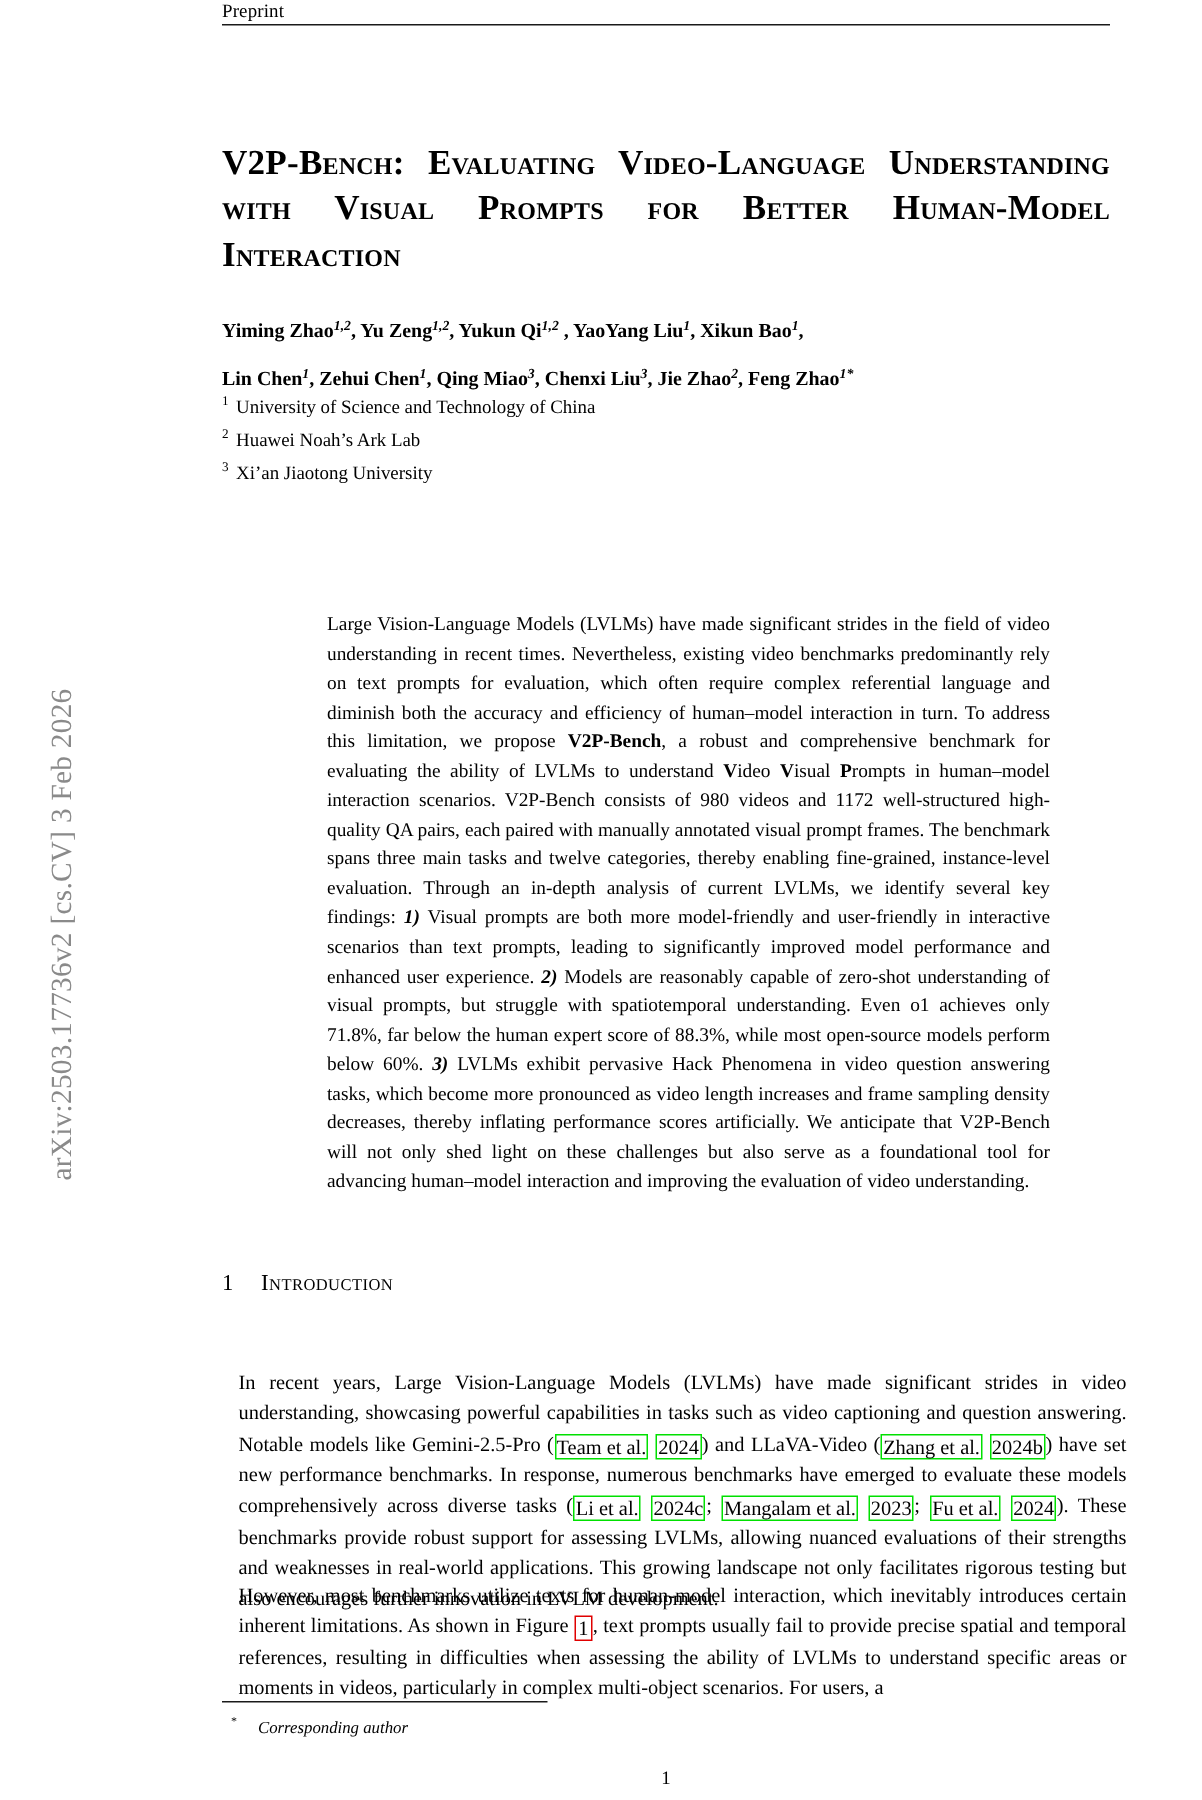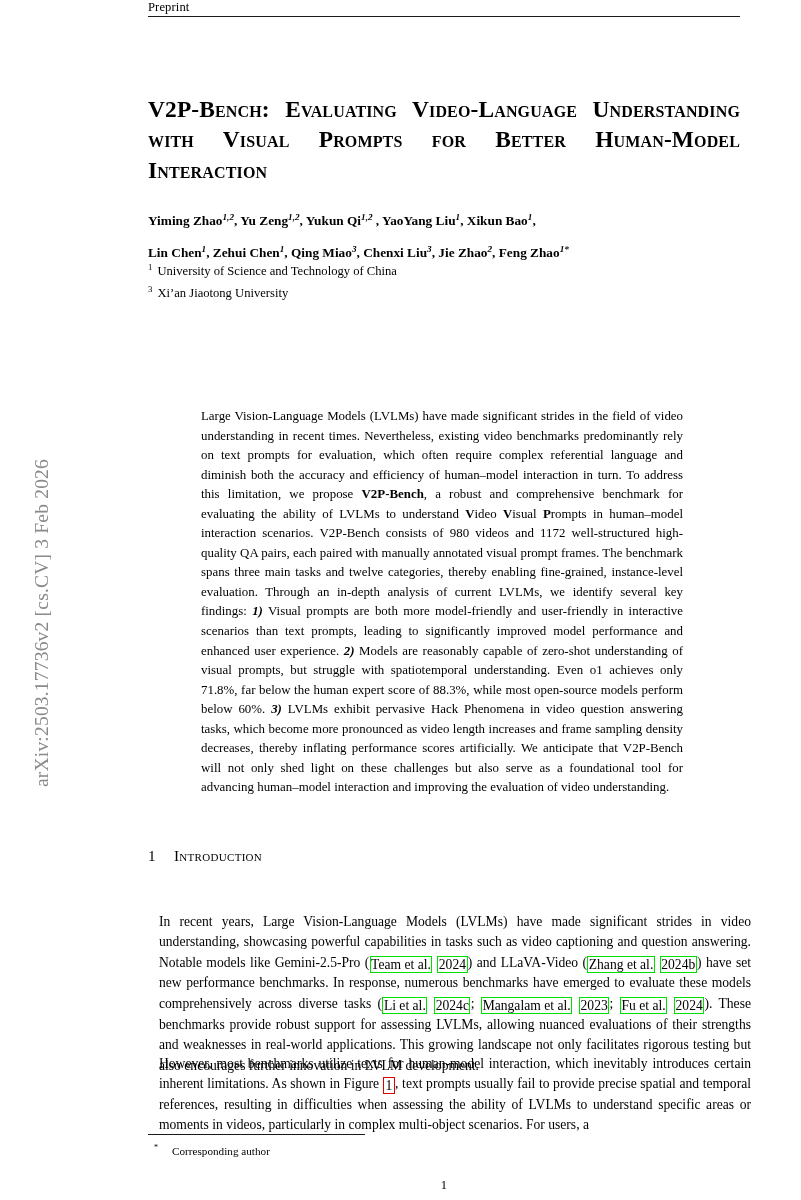--- a/index.html
+++ b/index.html
@@ -106,21 +106,21 @@
     left: 0;
     width: 592px;
     text-align: center;
     font-size: 15px;
     font-variant: small-caps;
     letter-spacing: 0.5px;
   }
   #abstract-body {
     position: absolute;
     top: 407px;
-    left: 53px;
+    left: 70px;
     width: 482px;
     font-size: 12.9px;
     line-height: 19.55px;
     text-align: justify;
     hyphens: none;
   }
   #abstract-body b { font-weight: bold; }
   #abstract-body i { font-style: italic; font-weight: bold; }
 
   
@@ -184,21 +184,21 @@
   }
   #footnote {
     position: absolute;
     left: 0;
     top: 1140px;
     width: 592px;
     font-size: 11.2px;
     line-height: 15px;
   }
   #footnote .fn-mark { font-size: 8px; vertical-align: 0.6em; padding-left: 6px; }
-  #footnote .fn-text { padding-left: 14px; }
+  #footnote .fn-text { padding-left: 14px; font-style: italic; }
 
   
   #pagenum {
     position: absolute;
     left: 0;
     top: 1178px;
     width: 592px;
     text-align: center;
     font-size: 12.6px;
   }
@@ -217,20 +217,21 @@
 
   <h1 id="title">V2P-Bench: Evaluating Video-Language Understanding with Visual Prompts for Better Human-Model Interaction</h1>
 
   <div id="authors">
     <div class="author-line" id="author-line-1"><span>Yiming Zhao</span><sup>1,2</sup><span>, </span><span>Yu Zeng</span><sup>1,2</sup><span>, </span><span>Yukun Qi</span><sup>1,2</sup><span> , </span><span>YaoYang Liu</span><sup>1</sup><span>, </span><span>Xikun Bao</span><sup>1</sup><span>,</span></div>
     <div class="author-line" id="author-line-2"><span>Lin Chen</span><sup>1</sup><span>, </span><span>Zehui Chen</span><sup>1</sup><span>, </span><span>Qing Miao</span><sup>3</sup><span>, </span><span>Chenxi Liu</span><sup>3</sup><span>, </span><span>Jie Zhao</span><sup>2</sup><span>, </span><span>Feng Zhao</span><sup>1*</sup></div>
   </div>
 
   <div id="affiliations">
       <div class="aff-line"><sup>1</sup><span class="aff-name">University of Science and Technology of China</span></div>
+      <div class="aff-line"><sup>2</sup><span class="aff-name">Huawei Noah’s Ark Lab</span></div>
       <div class="aff-line"><sup>3</sup><span class="aff-name">Xi’an Jiaotong University</span></div>
     </div>
 
   <div id="abstract-body"><span>Large Vision-Language Models (LVLMs) have made significant strides in the field of video understanding in recent times. Nevertheless, existing video benchmarks predominantly rely on text prompts for evaluation, which often require complex referential language and diminish both the accuracy and efficiency of human–model interaction in turn. To address this limitation, we propose </span><b>V2P-Bench</b><span>, a robust and comprehensive benchmark for evaluating the ability of LVLMs to understand </span><b>V</b><span>ideo </span><b>V</b><span>isual </span><b>P</b><span>rompts in human–model interaction scenarios. V2P-Bench consists of 980 videos and 1172 well-structured high-quality QA pairs, each paired with manually annotated visual prompt frames. The benchmark spans three main tasks and twelve categories, thereby enabling fine-grained, instance-level evaluation. Through an in-depth analysis of current LVLMs, we identify several key findings: </span><i>1)</i><span> Visual prompts are both more model-friendly and user-friendly in interactive scenarios than text prompts, leading to significantly improved model performance and enhanced user experience. </span><i>2)</i><span> Models are reasonably capable of zero-shot understanding of visual prompts, but struggle with spatiotemporal understanding. Even o1 achieves only 71.8%, far below the human expert score of 88.3%, while most open-source models perform below 60%. </span><i>3)</i><span> LVLMs exhibit pervasive Hack Phenomena in video question answering tasks, which become more pronounced as video length increases and frame sampling density decreases, thereby inflating performance scores artificially. We anticipate that V2P-Bench will not only shed light on these challenges but also serve as a foundational tool for advancing human–model interaction and improving the evaluation of video understanding.</span></div>
 
   <div id="sec1">
     <span class="secnum">1</span><span>Introduction</span>
   </div>
 
   <p class="para" id="para1"><span>In recent years, Large Vision-Language Models (LVLMs) have made significant strides in video understanding, showcasing powerful capabilities in tasks such as video captioning and question answering. Notable models like Gemini-2.5-Pro (</span><span class="cite">Team et al.</span><span> </span><span class="cite">2024</span><span>) and LLaVA-Video (</span><span class="cite">Zhang et al.</span><span> </span><span class="cite">2024b</span><span>) have set new performance benchmarks. In response, numerous benchmarks have emerged to evaluate these models comprehensively across diverse tasks (</span><span class="cite">Li et al.</span><span> </span><span class="cite">2024c</span><span>; </span><span class="cite">Mangalam et al.</span><span> </span><span class="cite">2023</span><span>; </span><span class="cite">Fu et al.</span><span> </span><span class="cite">2024</span><span>). These benchmarks provide robust support for assessing LVLMs, allowing nuanced evaluations of their strengths and weaknesses in real-world applications. This growing landscape not only facilitates rigorous testing but also encourages further innovation in LVLM development.</span></p>

